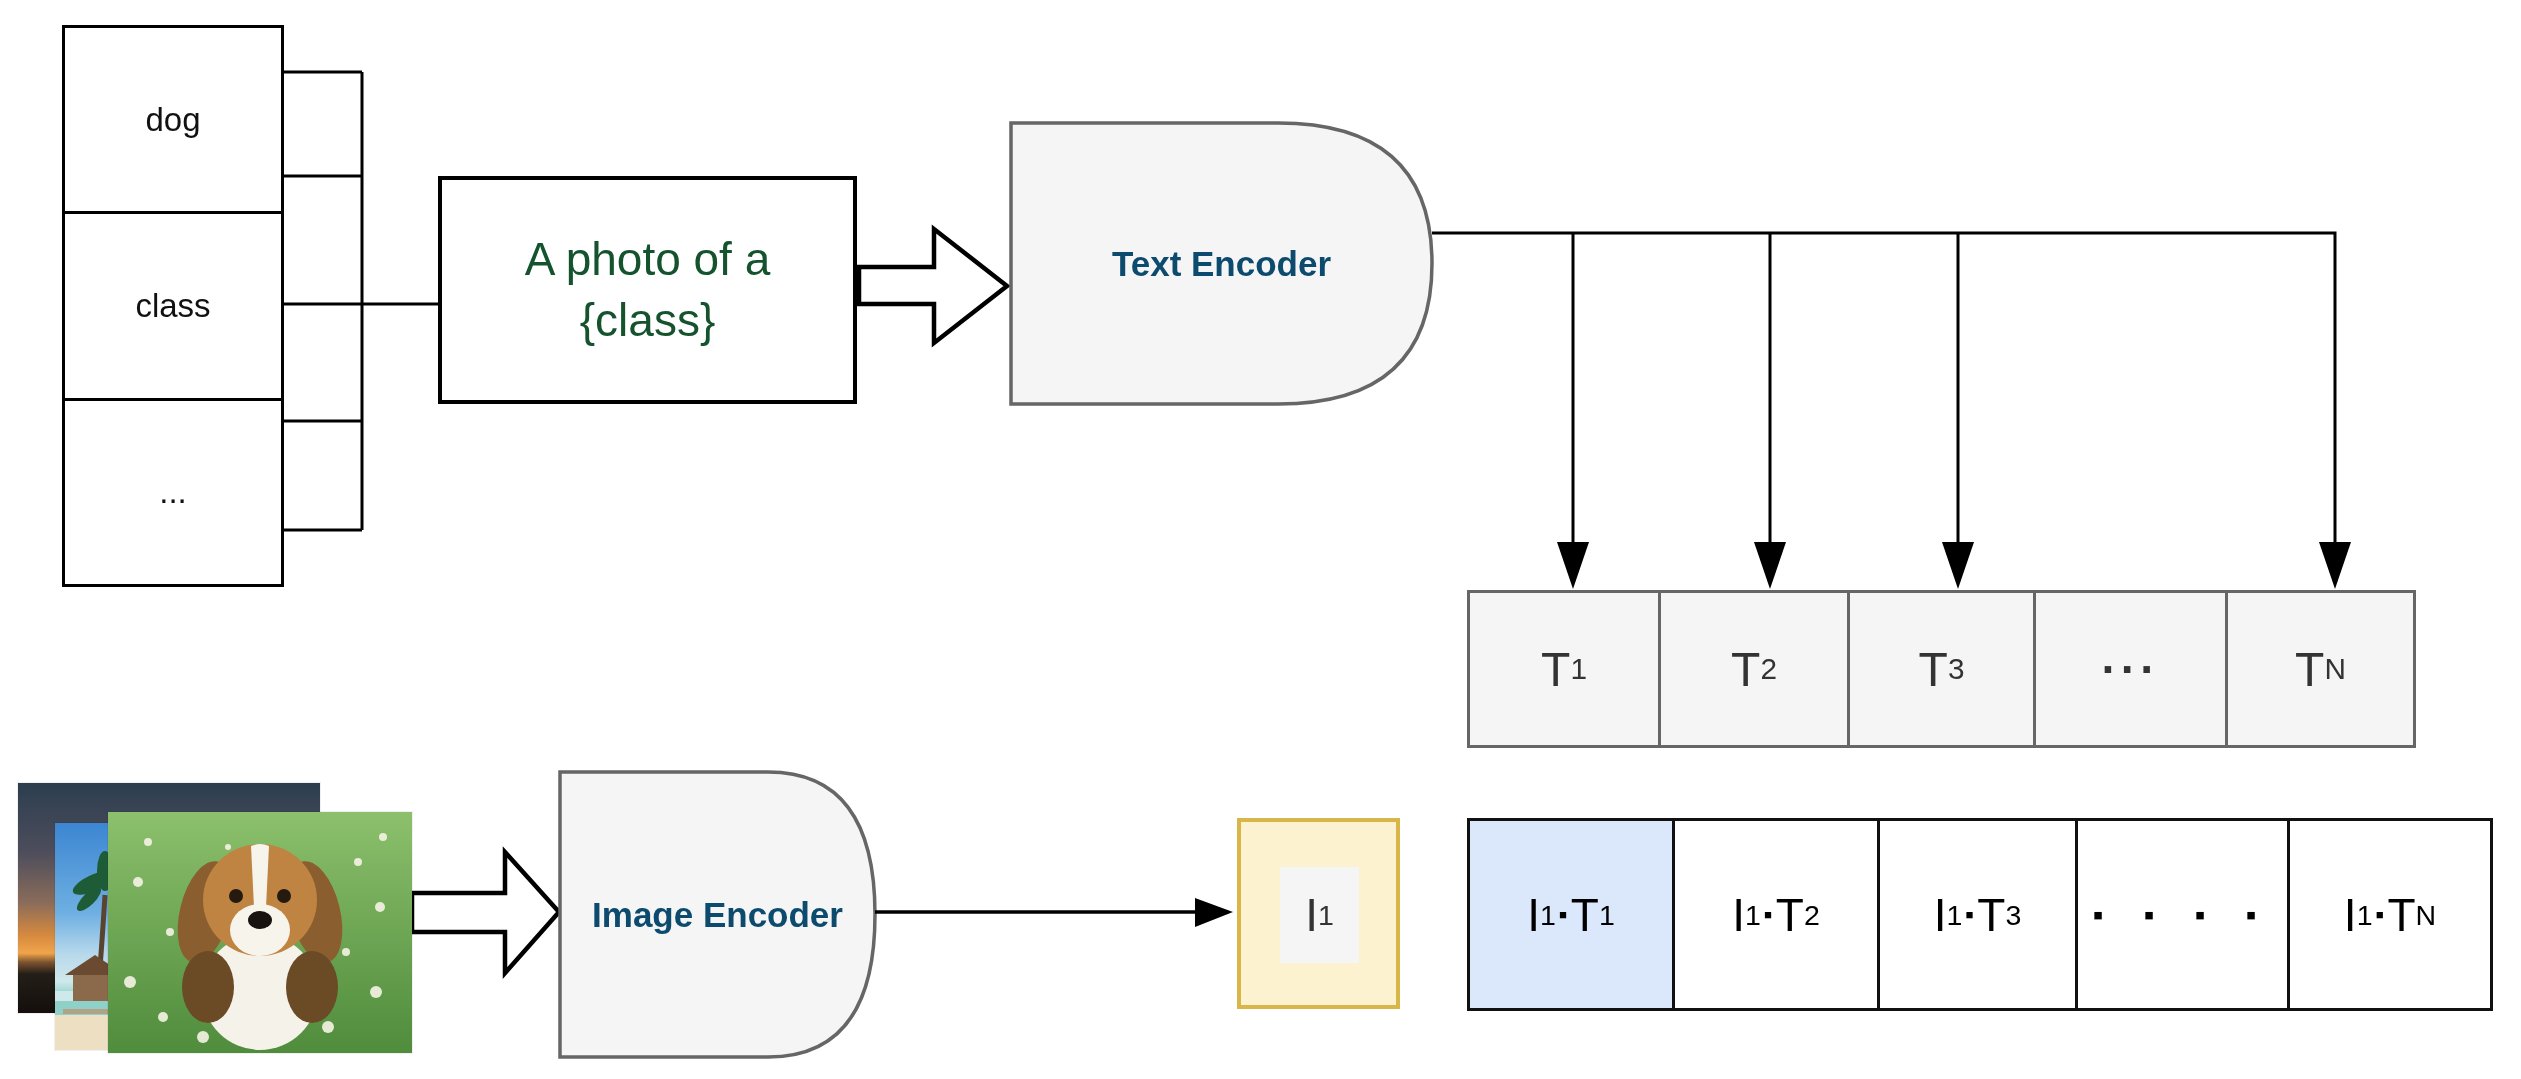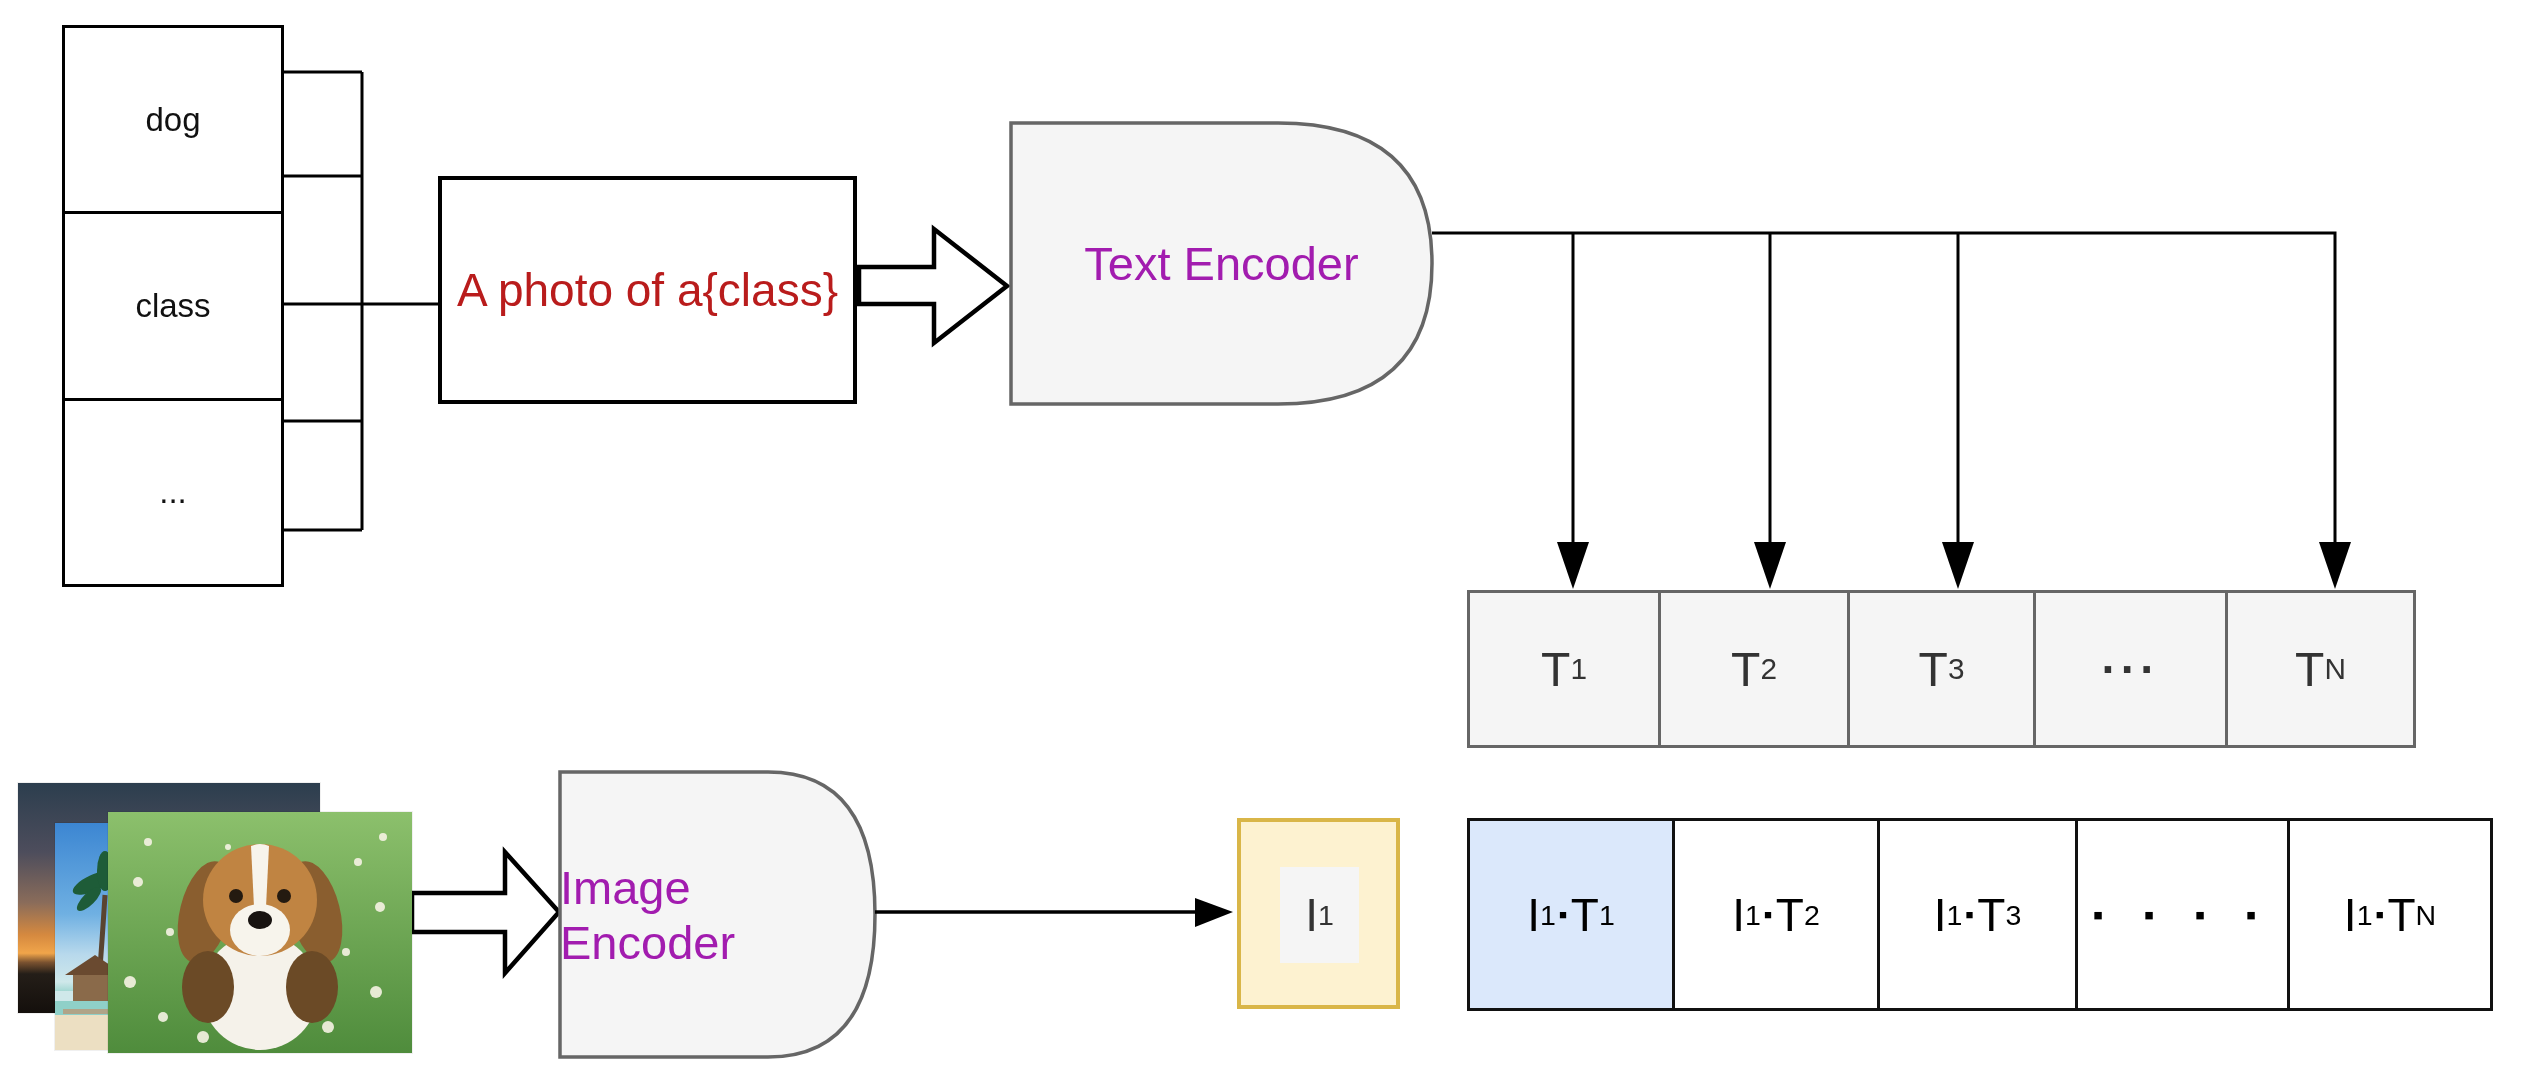--- a/index.html
+++ b/index.html
@@ -10,24 +10,24 @@
 
   
   .class-list{left:62px;top:25px;width:222px;height:562px;border:3px solid #000;background:#fff;
     display:flex;flex-direction:column;}
   .class-row{flex:1;display:flex;align-items:center;justify-content:center;
     font-size:33px;color:#111;border-top:3px solid #000;background:#fff;}
   .class-row:first-child{border-top:none;}
 
   
   .prompt-box{left:438px;top:176px;width:419px;height:228px;border:4px solid #000;background:#fff;
-    text-align:center;font-size:46px;color:#b91c1c;line-height:1.32;}
-
-  
-  .enc-label{font-weight:normal;color:#a21caf;font-size:47px;}
+    text-align:center;font-size:46px;color:#14532d;line-height:1.32;flex-direction:column;}
+
+  
+  .enc-label{font-weight:bold;color:#0c4a6e;font-size:35px;}
   .text-enc-label{left:1011px;top:123px;width:421px;height:281px;}
   .img-enc-label{left:560px;top:772px;width:315px;height:285px;}
 
   
   .t-cell{top:590px;height:158px;border:3px solid #666;background:#f5f5f5;color:#333;
     font-size:48px;}
   .sim-cell{top:818px;height:193px;border:3px solid #111;background:#fff;color:#000;
     font-size:46px;}
   .sim-cell.hl{background:#dbe8fb;}
   sub{font-size:0.62em;line-height:0;vertical-align:-0.3em;}

